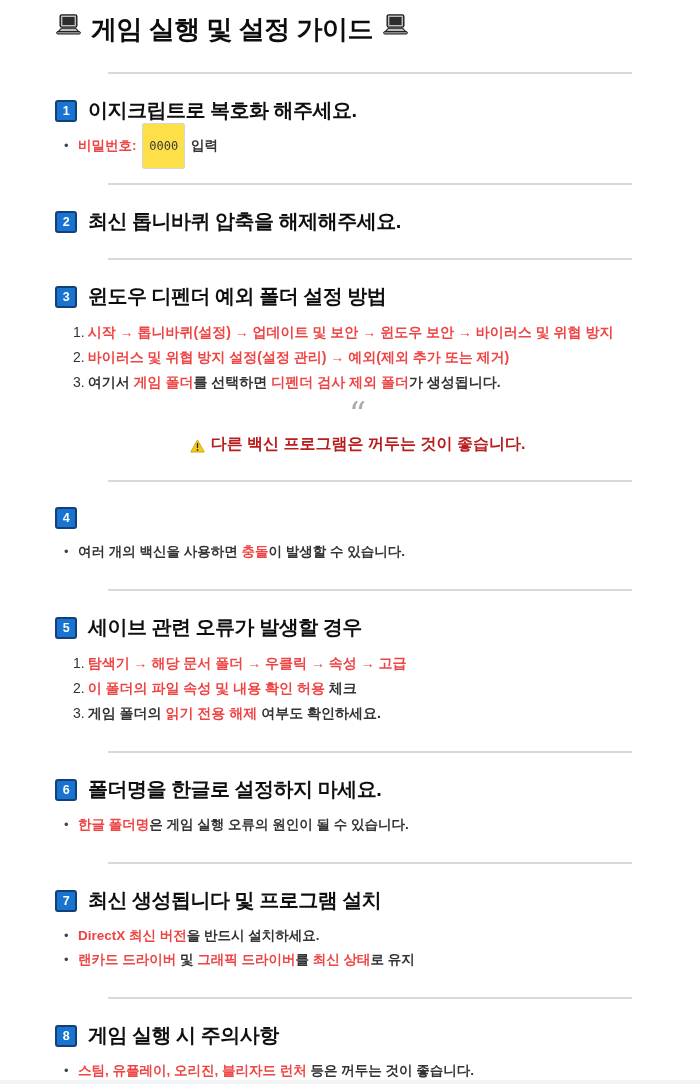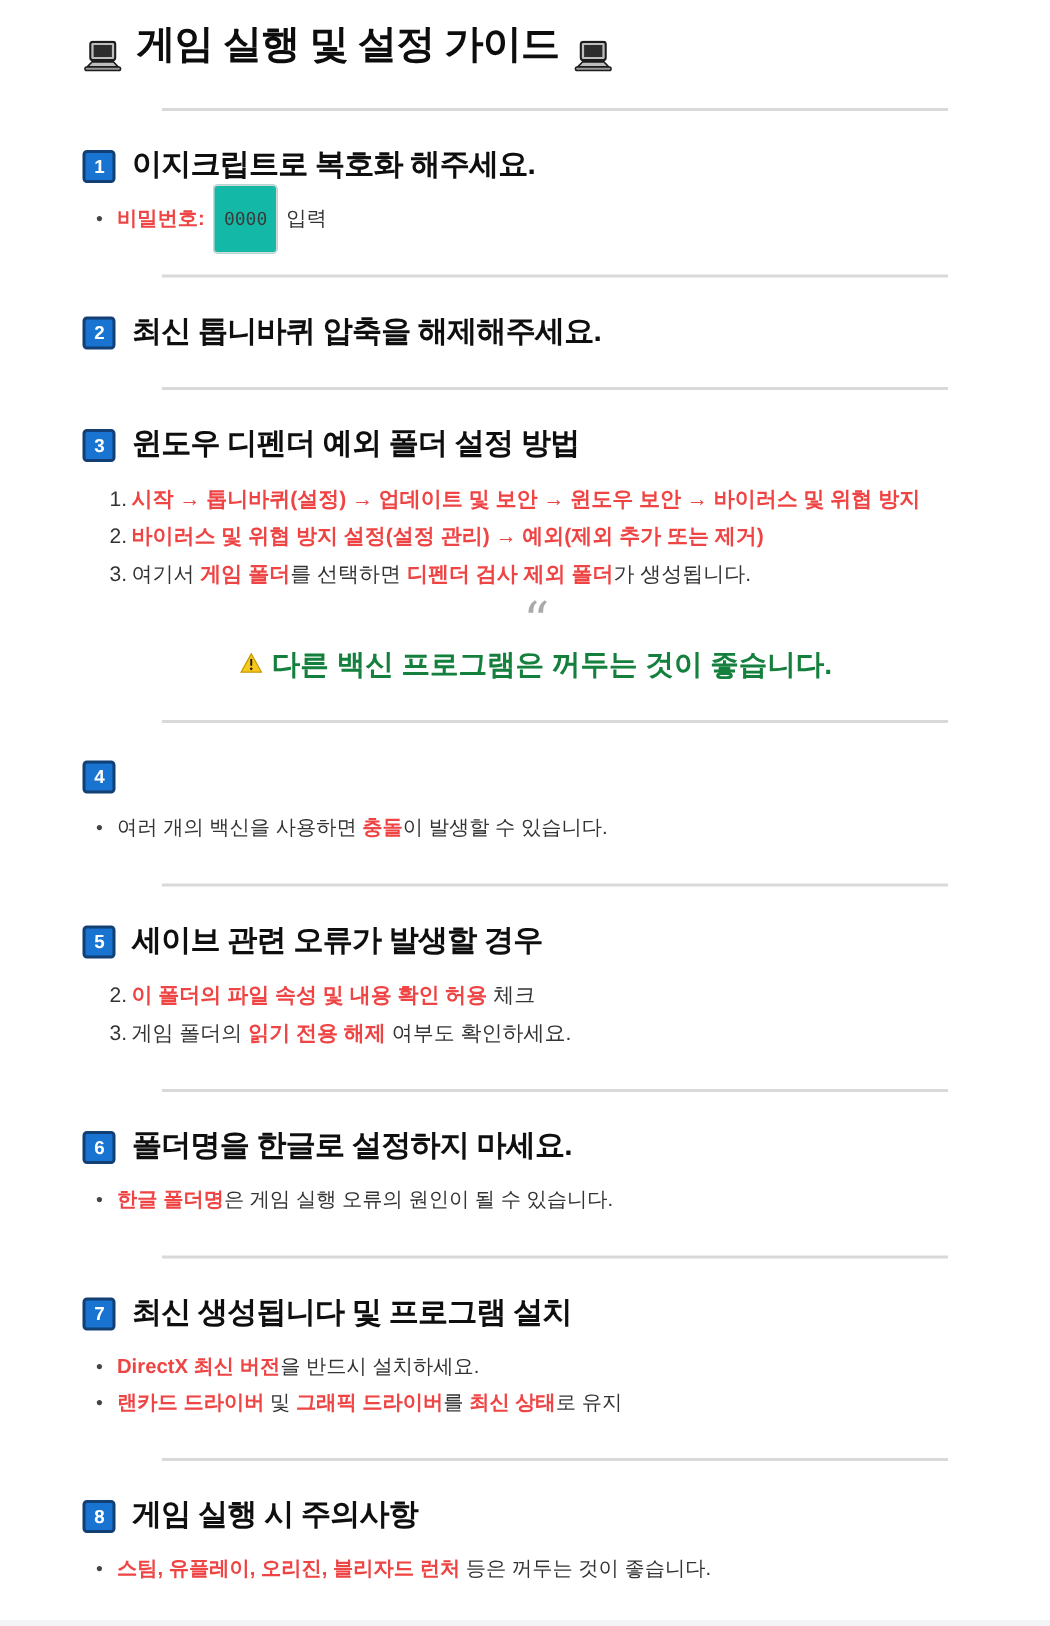--- a/index.html
+++ b/index.html
@@ -6,21 +6,21 @@
   body{
     width:700px;height:1084px;overflow:hidden;position:relative;
     background:#ffffff;
     font-family:"Liberation Sans","DejaVu Sans",sans-serif;
     color:#333;
   }
   .content{padding:10px 40px 0 55px;}
 
   
   .page-title{
-    display:flex;align-items:flex-end;gap:9px;
+    display:flex;align-items:flex-start;gap:9px;
     font-size:26px;font-weight:700;color:#0d0d0d;
     letter-spacing:-0.5px;margin-top:2px;
   }
   .laptop-icon{display:inline-block;width:27px;height:22px;}
 
   
   .divider{
     height:0;border-top:2px solid #d9d9d9;
     width:524px;margin:25px 0 0 53px;
   }
@@ -49,38 +49,38 @@
   ul.blist li::before{
     content:"•";position:absolute;left:9px;top:0;
     color:#444;font-size:13px;
   }
   ol.olist li{
     padding-left:18px;
     font-size:14px;line-height:25px;color:#333;
   }
   ol.olist .onum{font-weight:400;color:#333;margin-right:3px;}
   .run-b{font-weight:700;color:#ef4444;}
-  .run-r{font-weight:400;}
+  .run-r{font-weight:700;}
   .code{
     font-family:"DejaVu Sans Mono","Liberation Mono",monospace;
     font-size:12px;color:#3a3a3a;
-    background:#14b8a6;border:1px solid #d7d7d7;border-radius:3px;
+    background:#fde047;border:1px solid #d7d7d7;border-radius:3px;
     padding:15px 6px;margin:16px 2px;
   }
 
   
   .quote-block{margin-top:4px;text-align:center;}
   .quote-mark{
     font-family:"DejaVu Serif","Liberation Serif",serif;
     font-size:34px;line-height:30px;color:#aaaaaa;display:block;
   }
   .warning-line{
     margin-top:4px;
-    font-size:19px;font-weight:700;color:#15803d;
-    display:flex;align-items:flex-start;justify-content:center;gap:6px;
+    font-size:16px;font-weight:700;color:#b91c1c;
+    display:flex;align-items:center;justify-content:center;gap:6px;
     line-height:22px;
   }
   .warning-icon{display:inline-block;width:15px;height:14px;flex:0 0 auto;}
 
   
   .bottom-band{
     position:absolute;left:0;bottom:0;width:700px;height:4px;
     background:#f2f4f6;
   }
 </style>
@@ -150,20 +150,21 @@
       </h2>
       <ul class="blist">
         <li><span class="run-r">여러 개의 백신을 사용하면 </span><span class="run-b">충돌</span><span class="run-r">이 발생할 수 있습니다.</span></li>
       </ul>
       <div class="divider"></div>
       <h2 class="section-heading" style="margin: 24px 0px 0px;">
         <span class="num-badge">5</span>
         <span>세이브 관련 오류가 발생할 경우</span>
       </h2>
       <ol class="olist">
+        <li><span class="onum">1.</span><span class="run-b">탐색기 → 해당 문서 폴더 → 우클릭 → 속성 → 고급</span></li>
         <li><span class="onum">2.</span><span class="run-b">이 폴더의 파일 속성 및 내용 확인 허용</span><span class="run-r"> 체크</span></li>
         <li><span class="onum">3.</span><span class="run-r">게임 폴더의 </span><span class="run-b">읽기 전용 해제</span><span class="run-r"> 여부도 확인하세요.</span></li>
       </ol>
       <div class="divider"></div>
       <h2 class="section-heading" style="margin: 24px 0px 0px;">
         <span class="num-badge">6</span>
         <span>폴더명을 한글로 설정하지 마세요.</span>
       </h2>
       <ul class="blist">
         <li><span class="run-b">한글 폴더명</span><span class="run-r">은 게임 실행 오류의 원인이 될 수 있습니다.</span></li>

